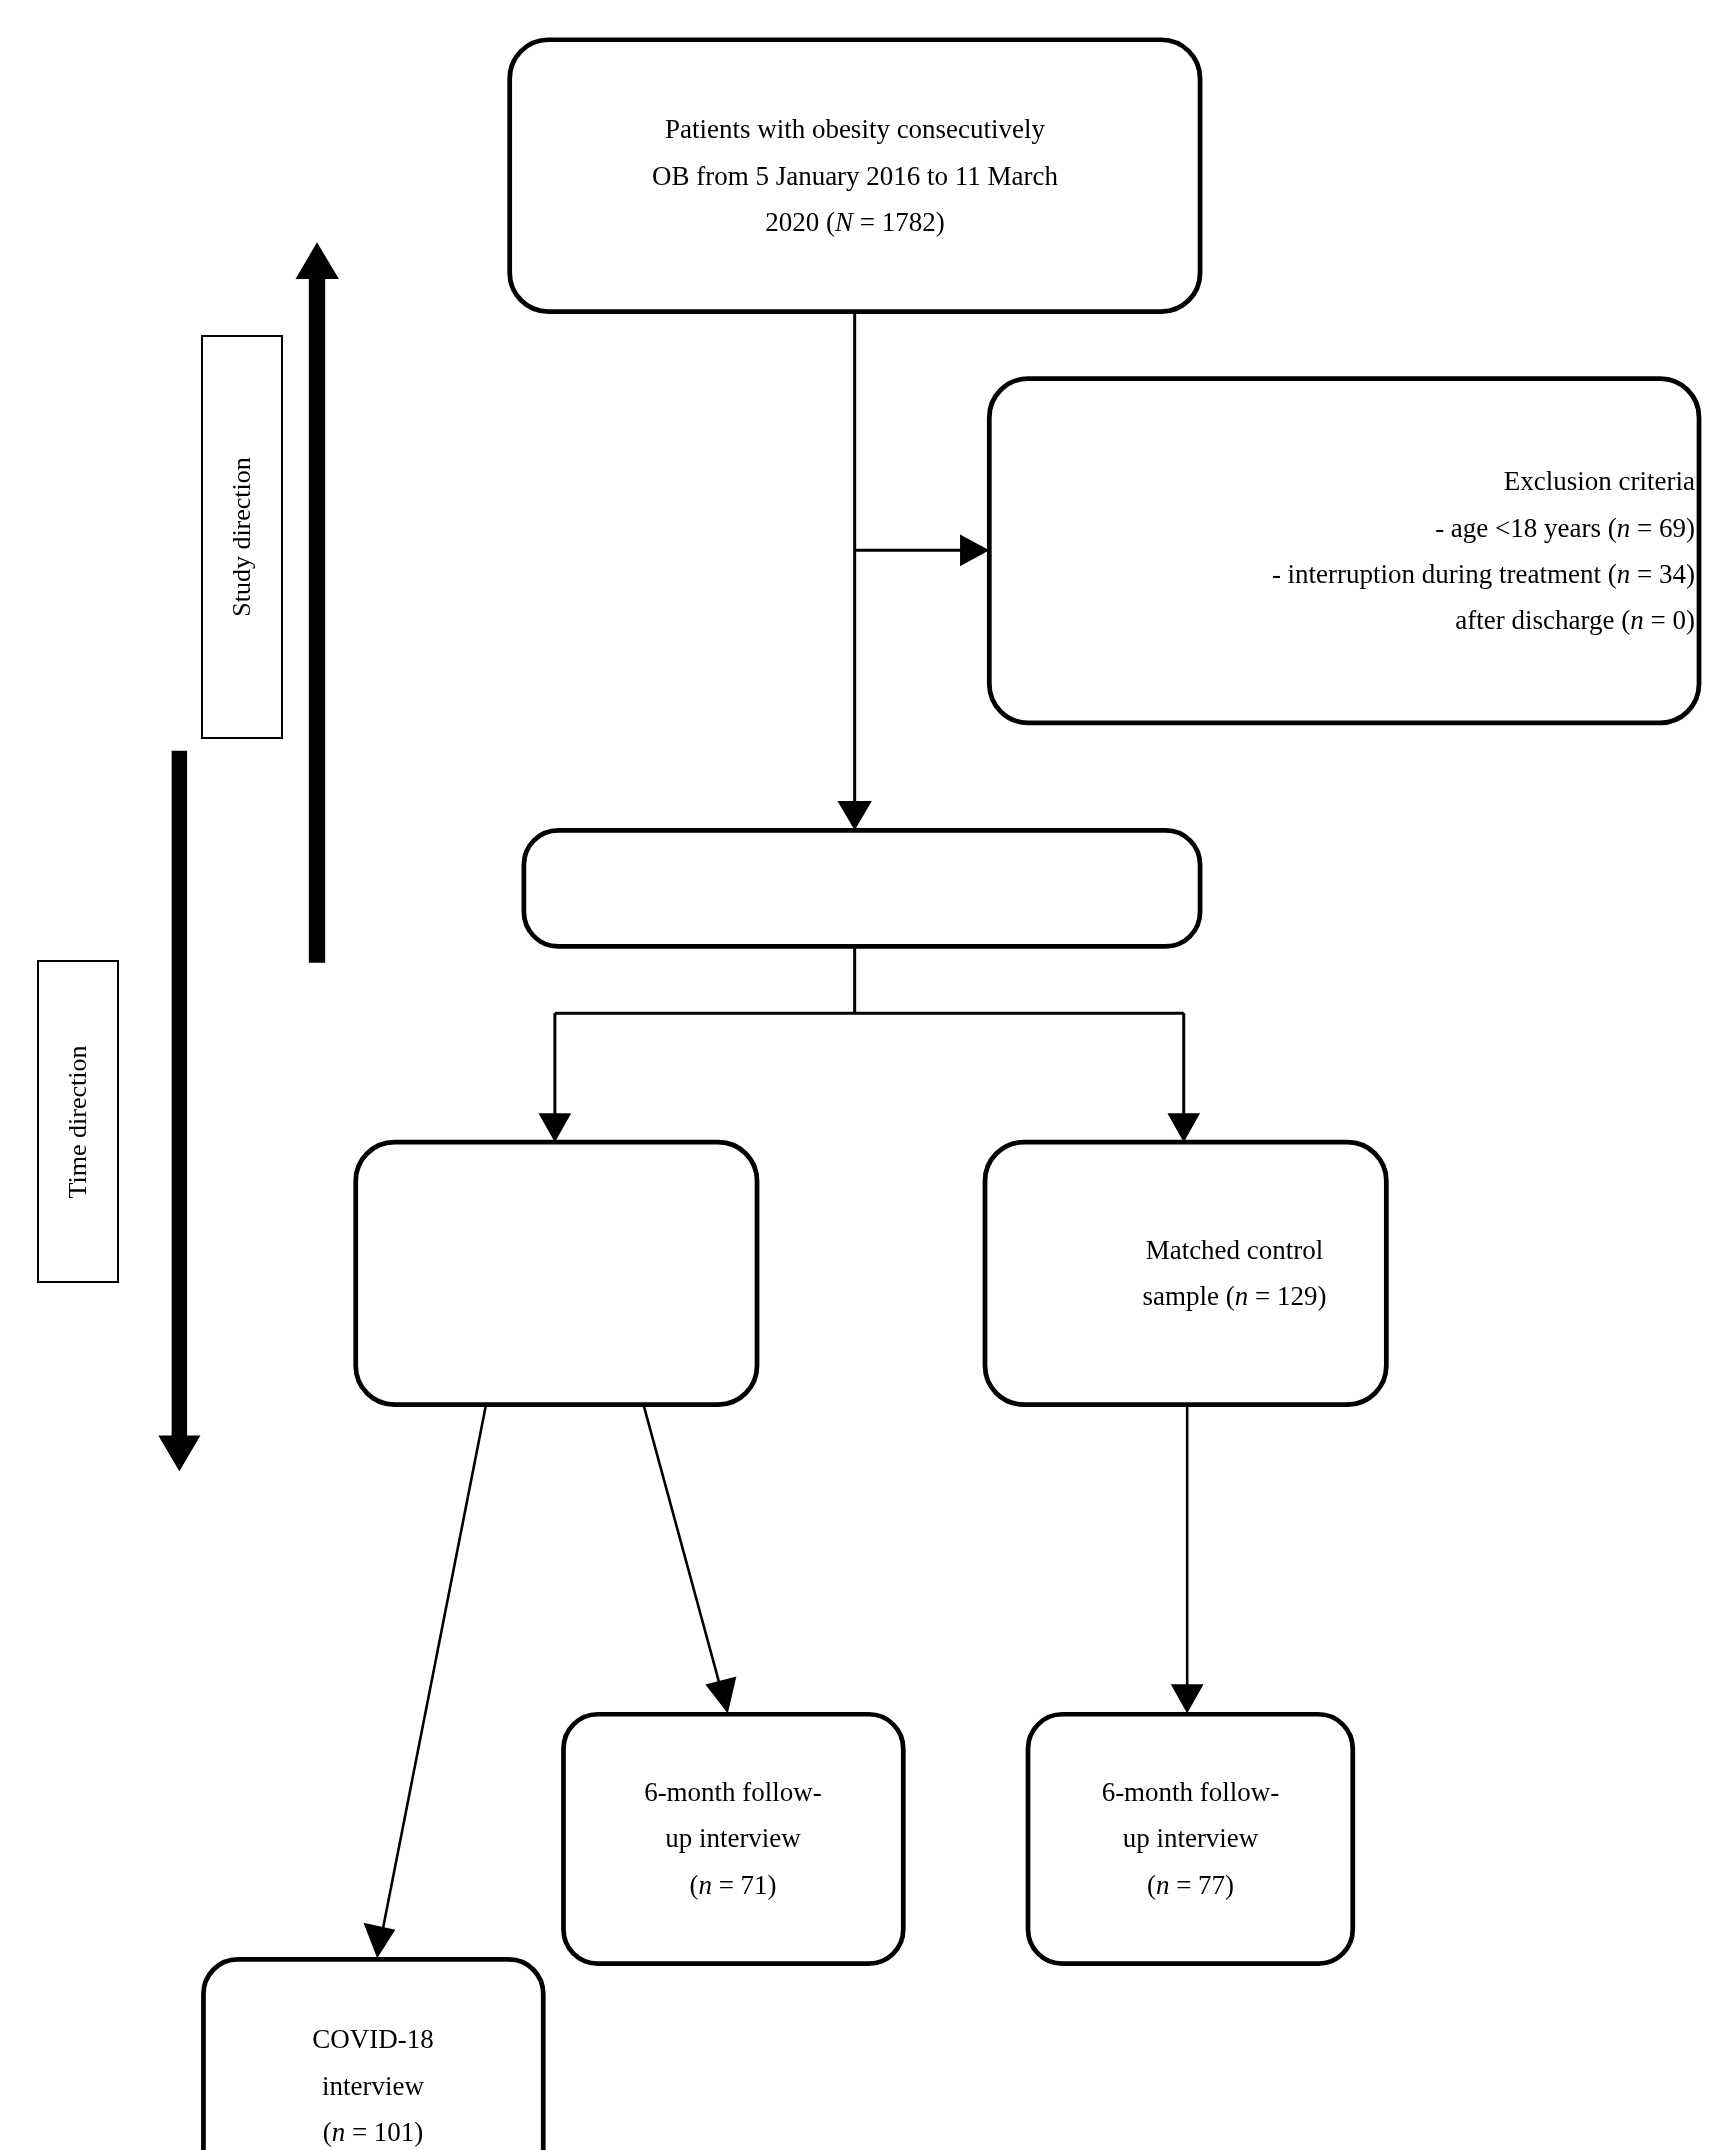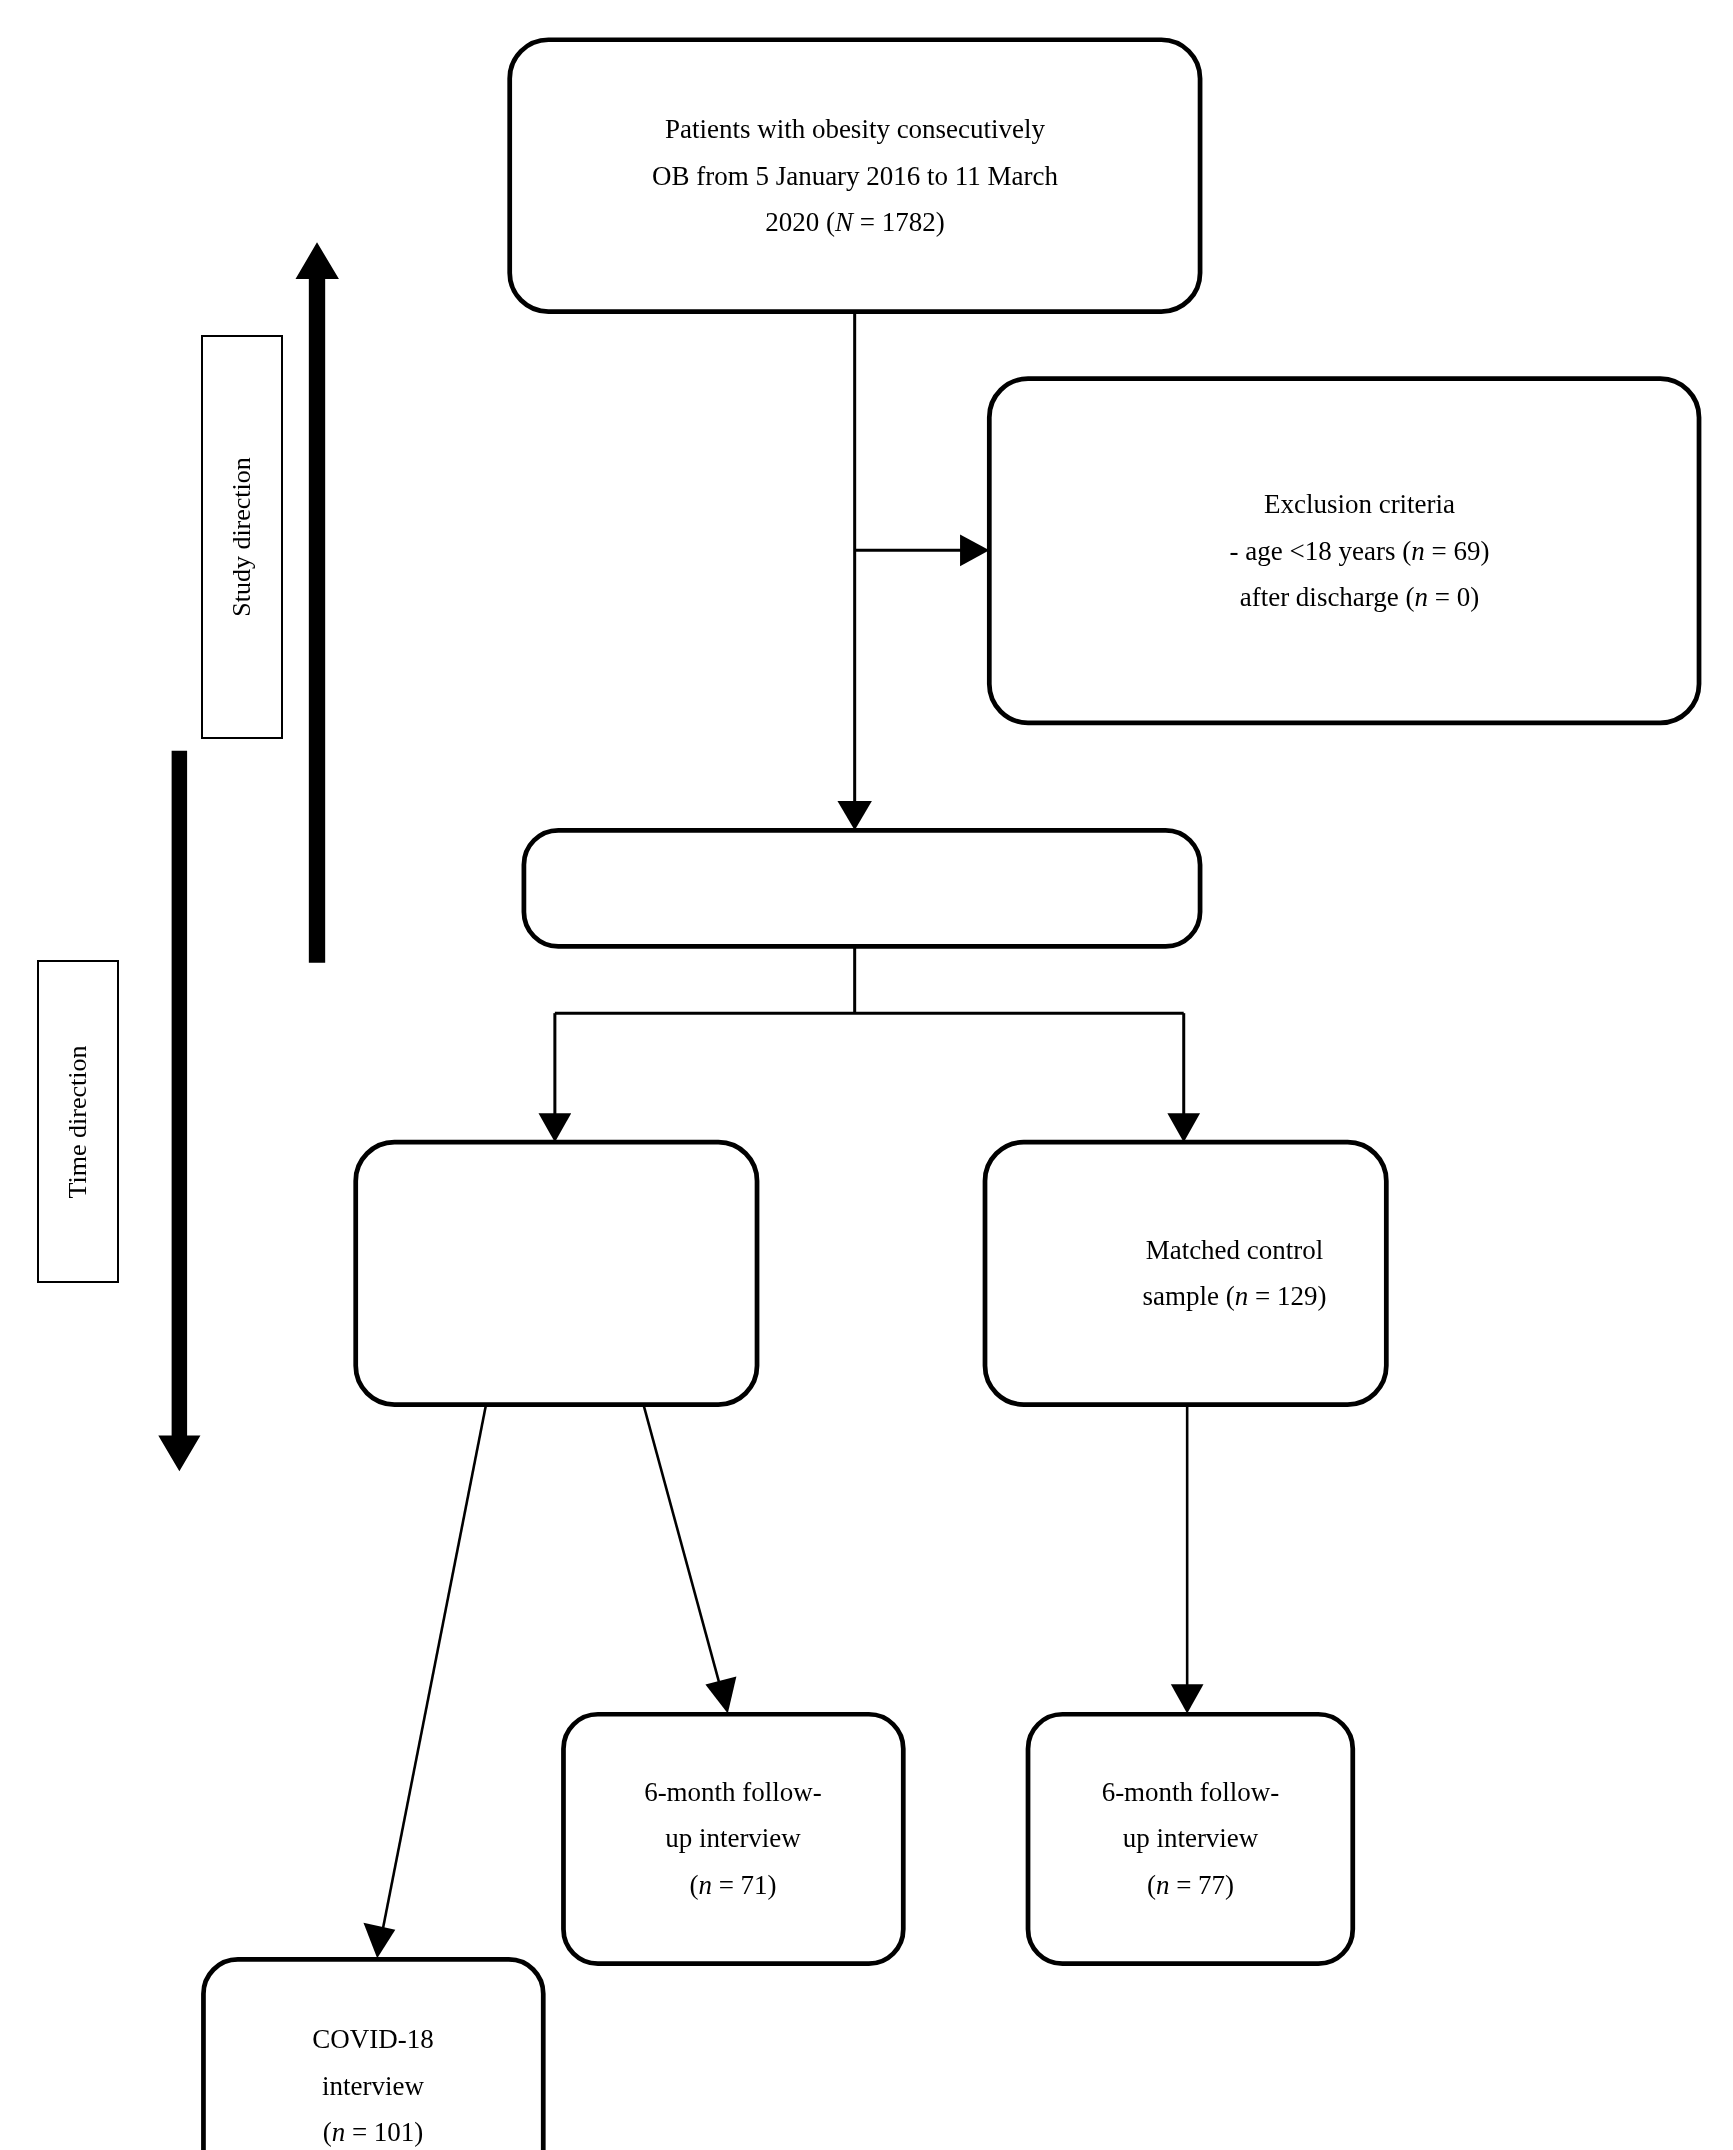--- a/index.html
+++ b/index.html
@@ -28,21 +28,21 @@
     flex-direction: column;
     align-items: center;
     justify-content: center;
     text-align: center;
     color: #000000;
     font-size: 27px;
     line-height: 1.72;
     pointer-events: none;
   }
   .node-text.left-align {
-    align-items: center;
+    align-items: flex-end;
     text-align: left;
     font-family: Liberation Serif, serif;
   }
   .node-text .ln {
     white-space: nowrap;
   }
   .node-text .ln i {
     font-style: italic;
   }
   .side-label {
@@ -131,20 +131,21 @@
 
   <div class="node-text" style="left:510px; top:40px; width:690px; height:272px;">
     <span class="ln">Patients with obesity consecutively</span>
     <span class="ln">OB from 5 January 2016 to 11 March</span>
     <span class="ln"><span>2020 (</span><i>N</i><span> = 1782)</span></span>
   </div>
 
   <div class="node-text left-align" style="left:1024px; top:379px; width:671px; height:344px;">
     <span class="ln">Exclusion criteria</span>
     <span class="ln"><span>- age &lt;18 years (</span><i>n</i><span> = 69)</span></span>
+    <span class="ln"><span>- interruption during treatment (</span><i>n</i><span> = 34)</span></span>
     <span class="ln"><span>after discharge (</span><i>n</i><span> = 0)</span></span>
   </div>
 
 
 
   <div class="node-text" style="left:1034px; top:1142px; width:401px; height:262px;">
     <span class="ln">Matched control</span>
     <span class="ln"><span>sample (</span><i>n</i><span> = 129)</span></span>
   </div>
 

